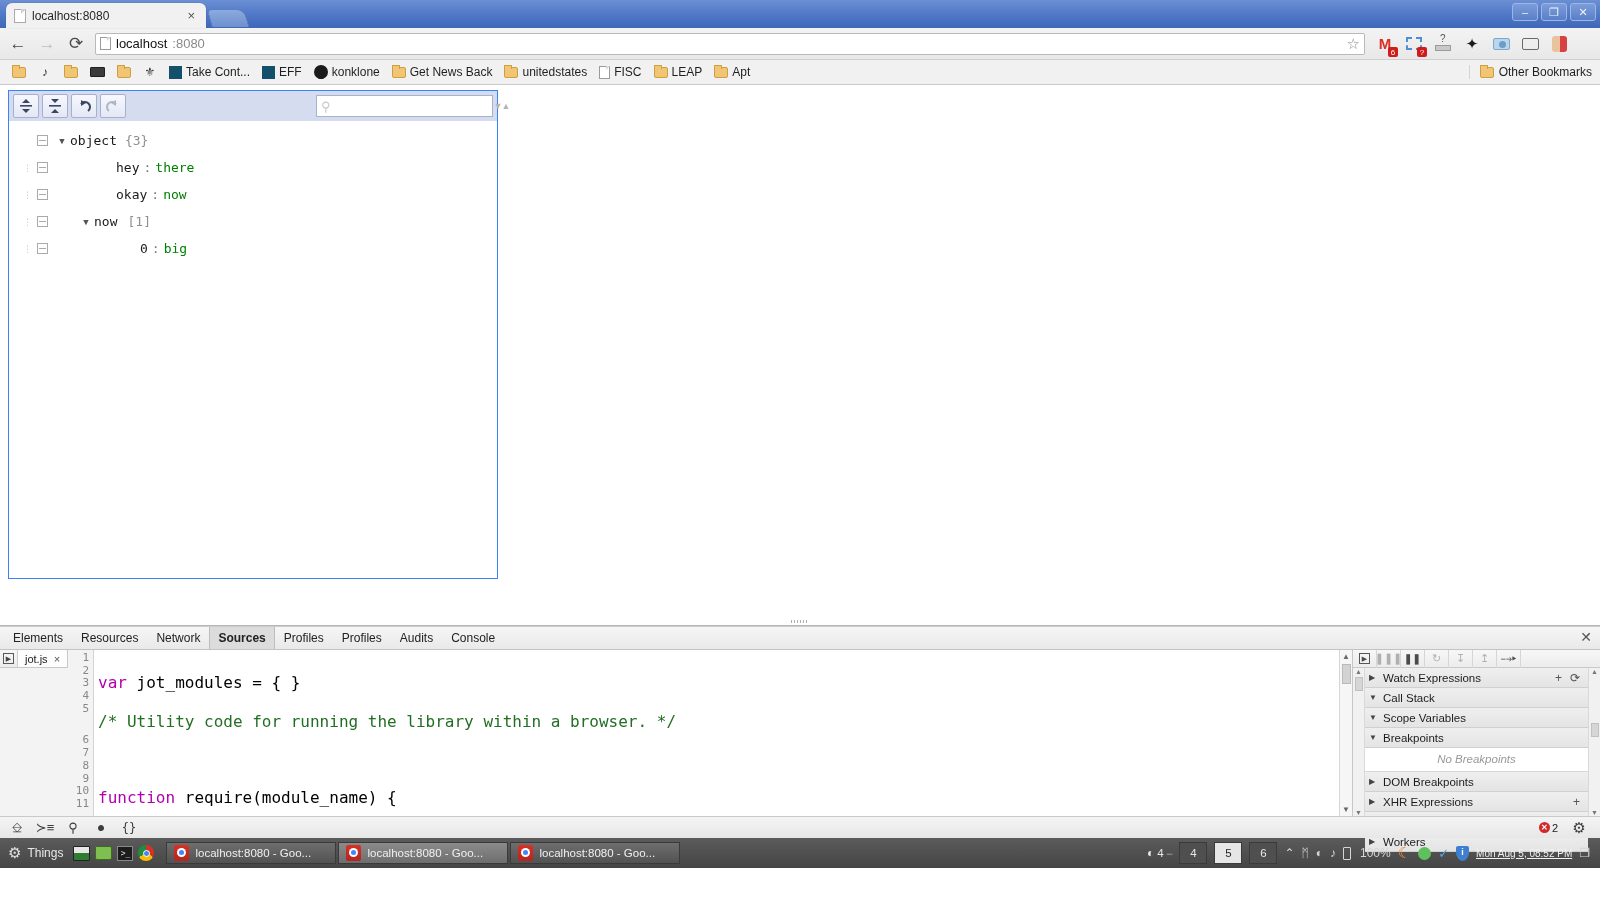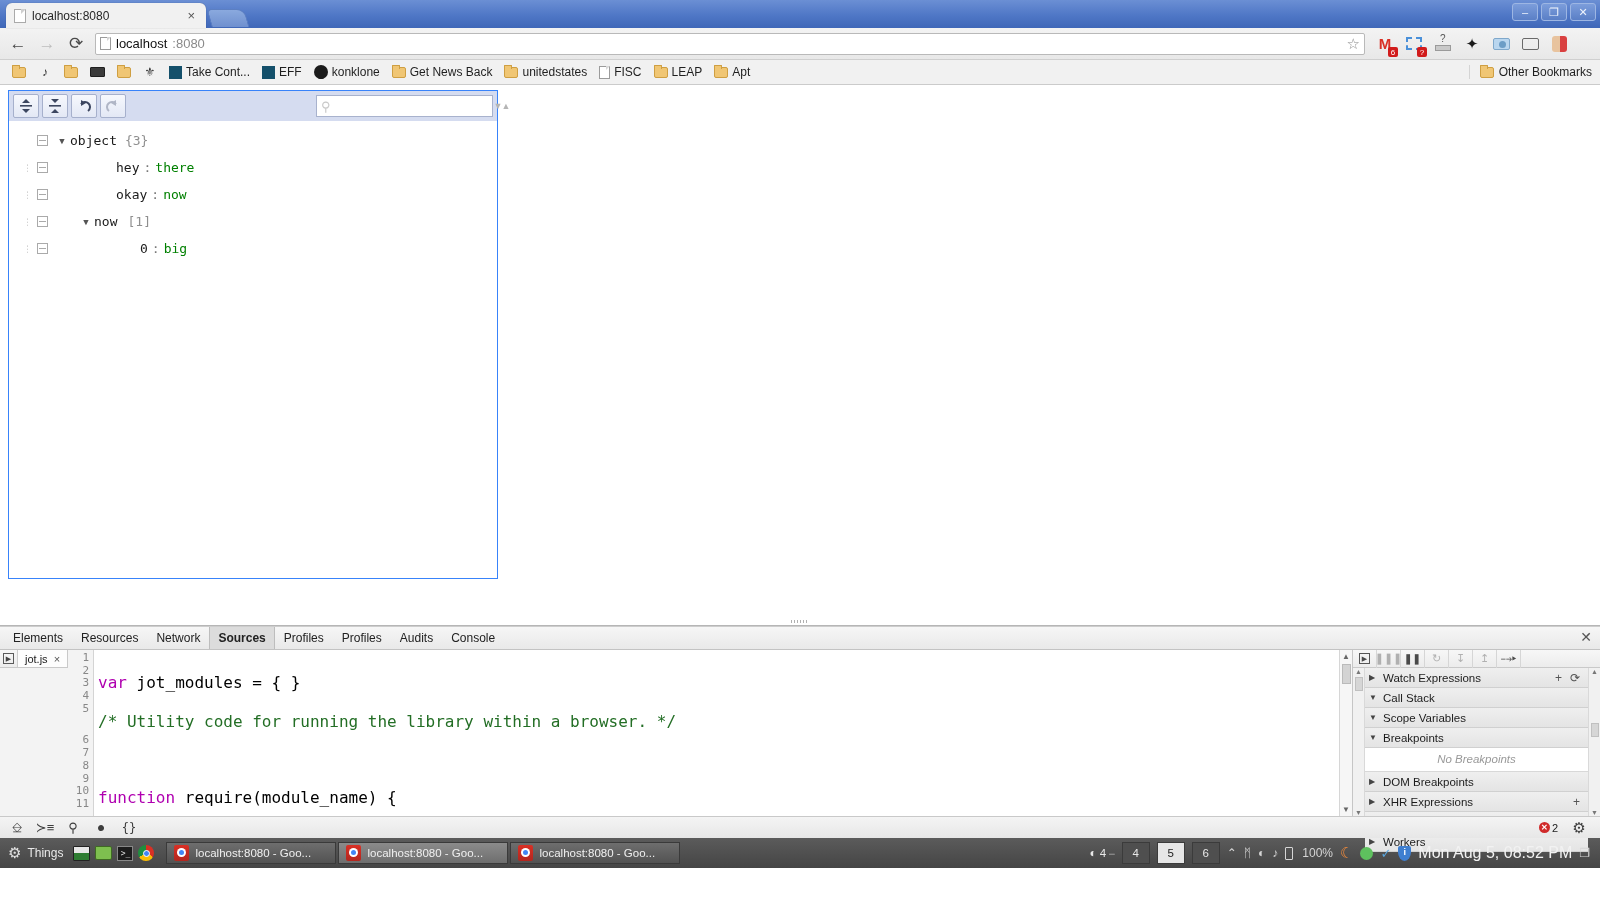--- a/index.html
+++ b/index.html
@@ -484,21 +484,21 @@
   .mail-ico {
     width: 13px; height: 13px; border-radius: 50%; background: #5ec15e;
   }
   .shield-ico {
     width: 13px; height: 15px; background: #3f7fd0;
     border-radius: 2px 2px 50% 50%/2px 2px 60% 60%;
     color: #fff; font-size: 9px; text-align: center; line-height: 13px; font-weight: bold;
   }
   .moon-ico { color: #f08a3c; font-size: 15px; }
   .bird-ico { color: #5aa7e0; font-size: 13px; }
-  .clock { color: #f2f2f2; font-size: 16px; white-space: nowrap; }
+  .clock { color: #f2f2f2; font-size: 10px; white-space: nowrap; text-decoration: underline; }
 </style>
 </head>
 <body>
 
 <div class="tabstrip">
   <div class="tab">
     <span class="favicon"></span>
     <span class="tab-title">localhost:8080</span>
     <span class="tab-close">×</span>
   </div>

